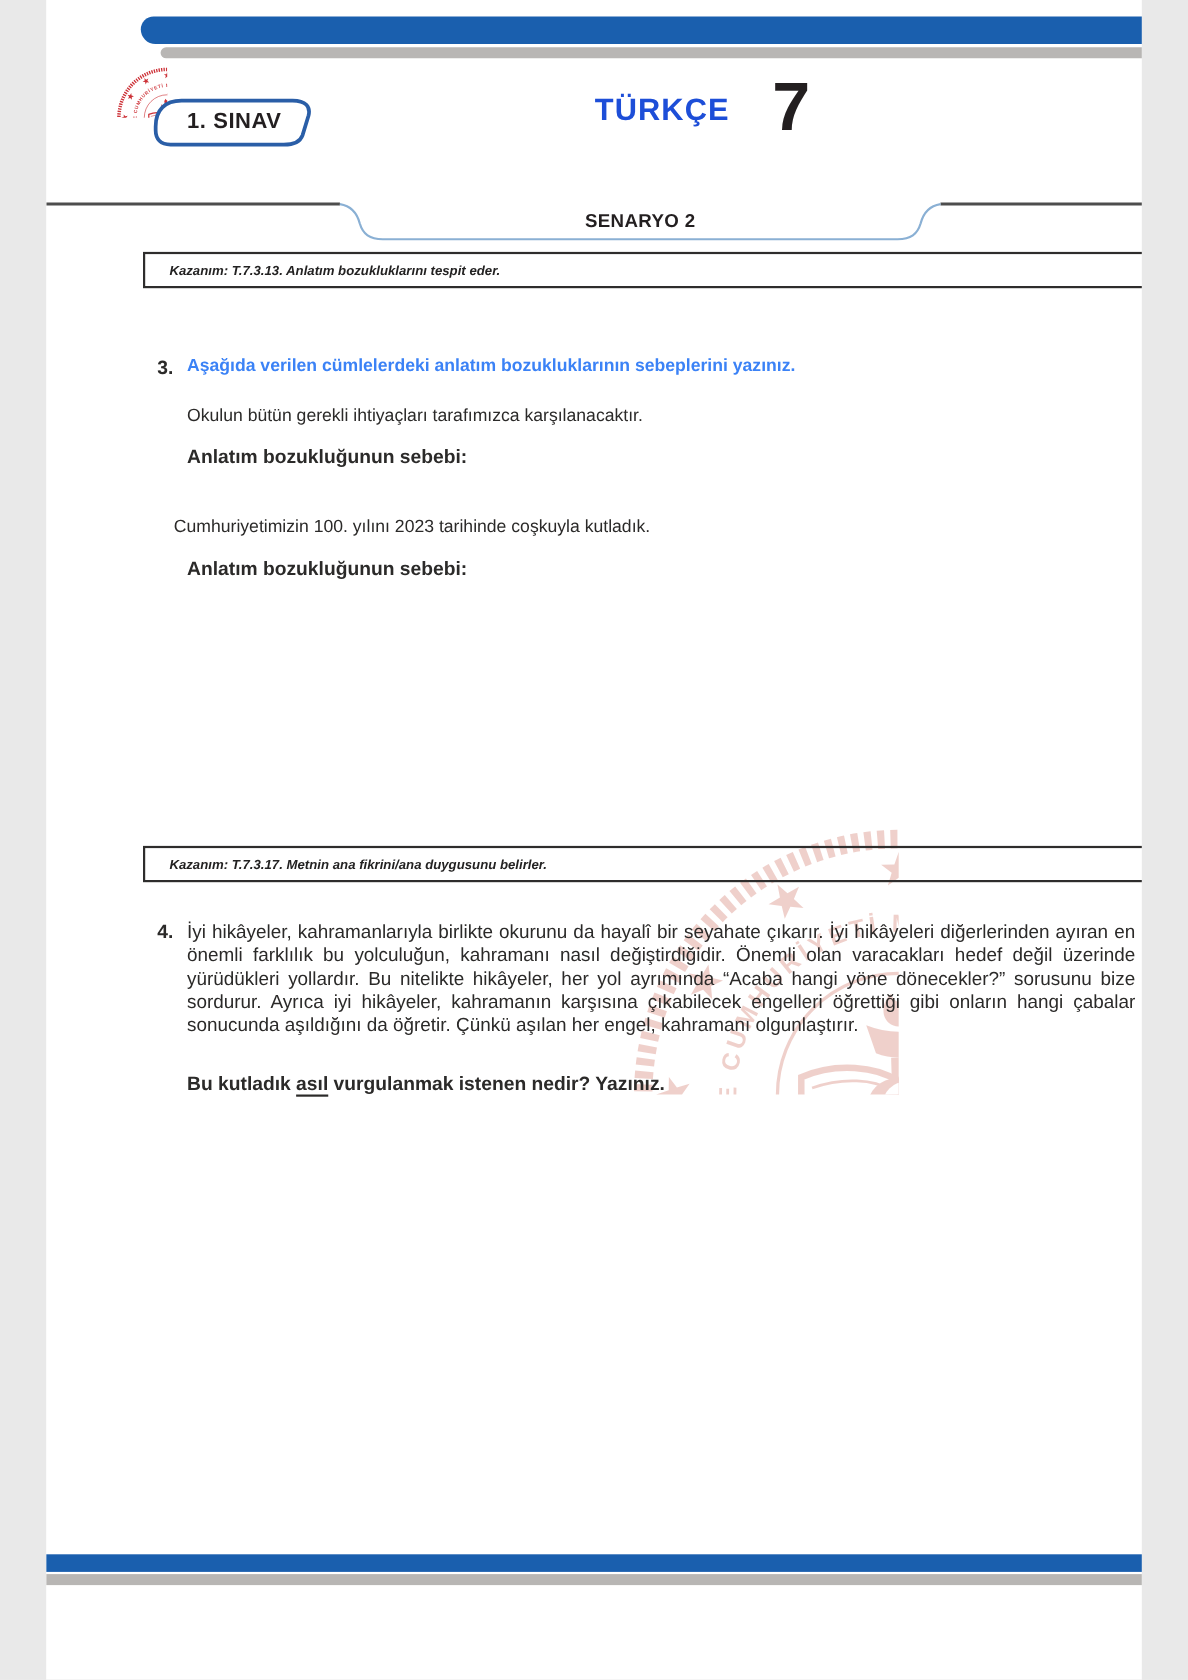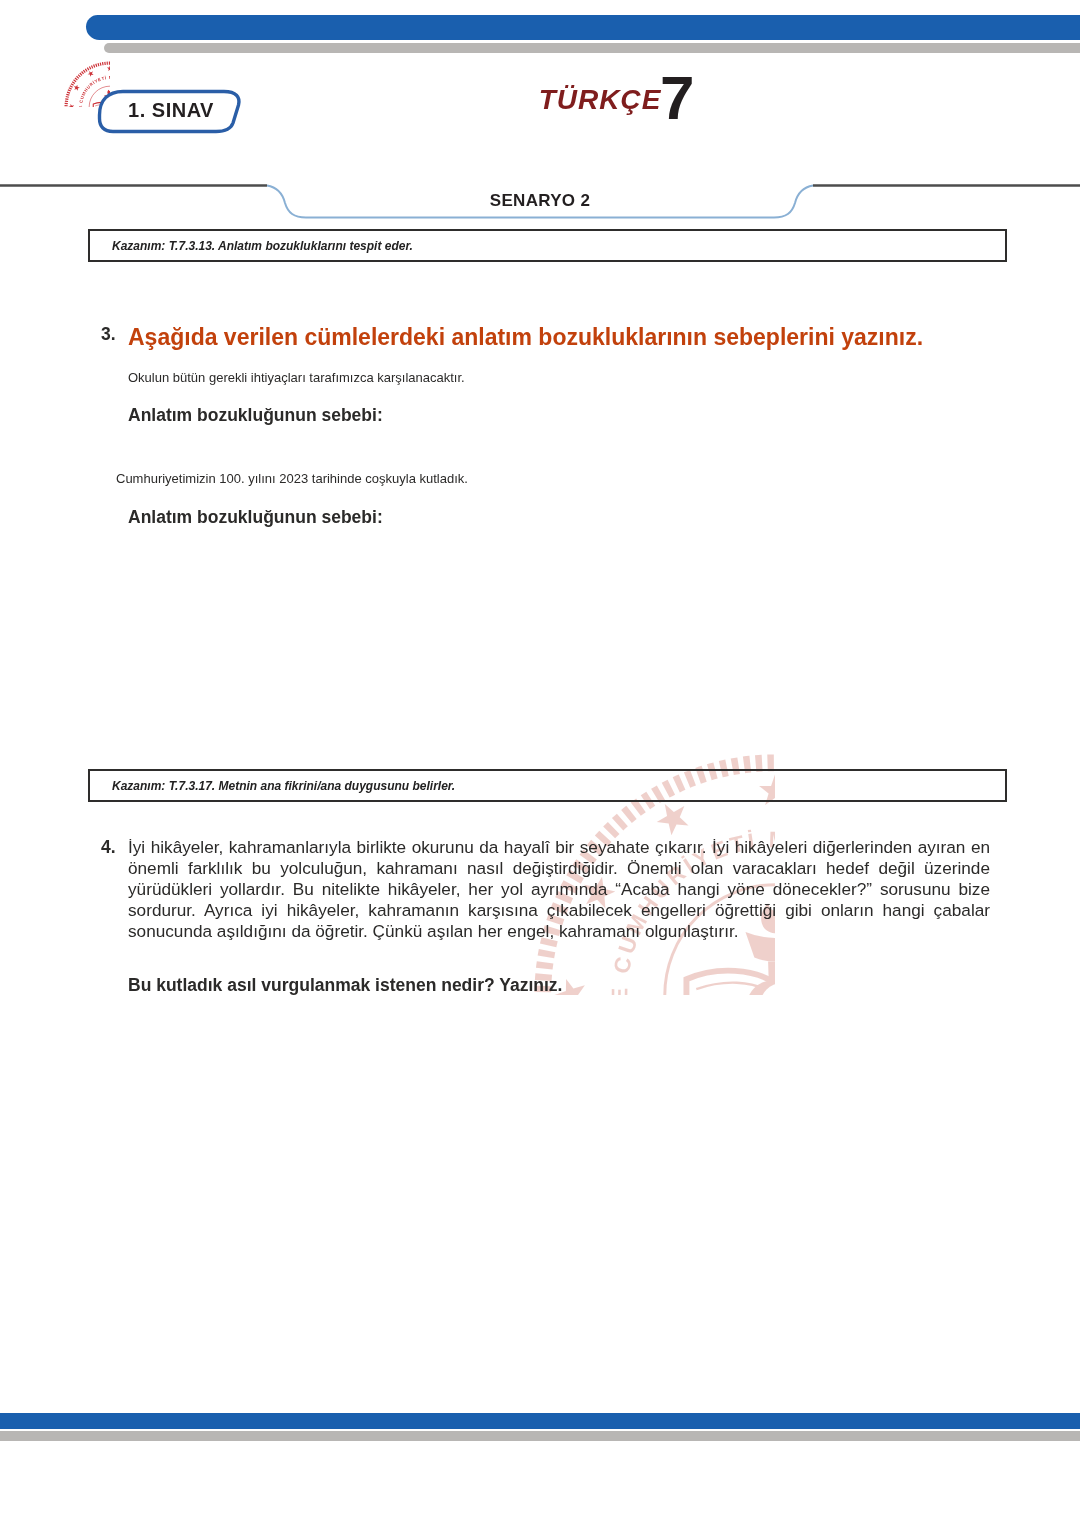--- a/index.html
+++ b/index.html
@@ -1,18 +1,18 @@
 <!DOCTYPE html>
 <html lang="tr"><head>
 <meta charset="utf-8">
 <style>
   html,body{margin:0;padding:0;background:#e9e9e9;}
   .page{
     position:relative;
-    width:1080px;height:1527px;
+    width:996px;height:1527px;
     margin:0 auto;
     background:#ffffff;
     overflow:hidden;
     font-family:"Liberation Sans", sans-serif;
     color:#2b2a29;
   }
   .abs{position:absolute;}
 
   
   .bar-blue-top{
@@ -37,23 +37,23 @@
   .badge-svg{ left:96px; top:88px; width:150px; height:47px;}
   .badge-label{
     left:96px; top:99px; width:150px;
     text-align:center;
     font-size:20px; font-weight:bold; color:#231f20;
     letter-spacing:.5px;
   }
 
   
   .subject-title{
-    left:450px; top:84px; width:300px;
+    left:410px; top:84px; width:300px;
     font-size:28px; font-weight:bold; letter-spacing:1px;
-    color:#7f1d1d; text-align:center;font-style:italic;
+    color:#1d4ed8; text-align:center;
   }
   .grade-number{
     left:660px; top:62px; width:60px;
     font-size:62px; font-weight:bold; color:#231f20;
   }
 
   
   .divider-svg{ left:0; top:183px; width:1080px; height:44px;}
   .scenario-label{
     left:290px; top:191px; width:500px;
@@ -77,40 +77,41 @@
   .kazanim-2{ top:769px;}
 
   
   .q-number{
     font-size:17.5px; font-weight:bold; color:#2b2a29; width:24px;
     z-index:3;
   }
   .q3-number{ left:101px; top:324px;}
   .q3-prompt{
     left:128px; top:324px; width:860px;
-    font-size:23px; font-weight:bold; color:#c2410c; z-index:3;
+    font-size:16px; font-weight:bold; color:#3b82f6; z-index:3;
   }
   .q3-sentence-1{ left:128px; top:370px;}
   .q3-label-1{ left:128px; top:405px;}
   .q3-sentence-2{ left:116px; top:471px;}
   .q3-label-2{ left:128px; top:507px;}
-  .plain-line{ font-size:13px; color:#2b2a29; z-index:3; width:860px;}
+  .plain-line{ font-size:16px; color:#2b2a29; z-index:3; width:860px;}
   .bold-line{ font-size:17.5px; font-weight:bold; color:#2b2a29; z-index:3; width:860px;}
 
   .q4-number{ left:101px; top:837px;}
   .q4-paragraph{
     left:128px; top:837px; width:862px;
     font-size:17.2px; line-height:21px;
     text-align:justify; color:#2b2a29; z-index:3;
   }
   .q4-prompt{
     left:128px; top:975px; width:862px;
     font-size:17.5px; font-weight:bold; color:#2b2a29; z-index:3;
   }
   .q4-prompt .u{
+    text-decoration:underline;
     text-underline-offset:4px;
     text-decoration-thickness:2px;
   }
 
   
   .watermark-svg{
     left:283px; top:503px; width:492px; height:492px;
     color:#d98c80; opacity:.40; z-index:1;
   }
   .defs-holder{ position:absolute; width:0; height:0; overflow:hidden;}

